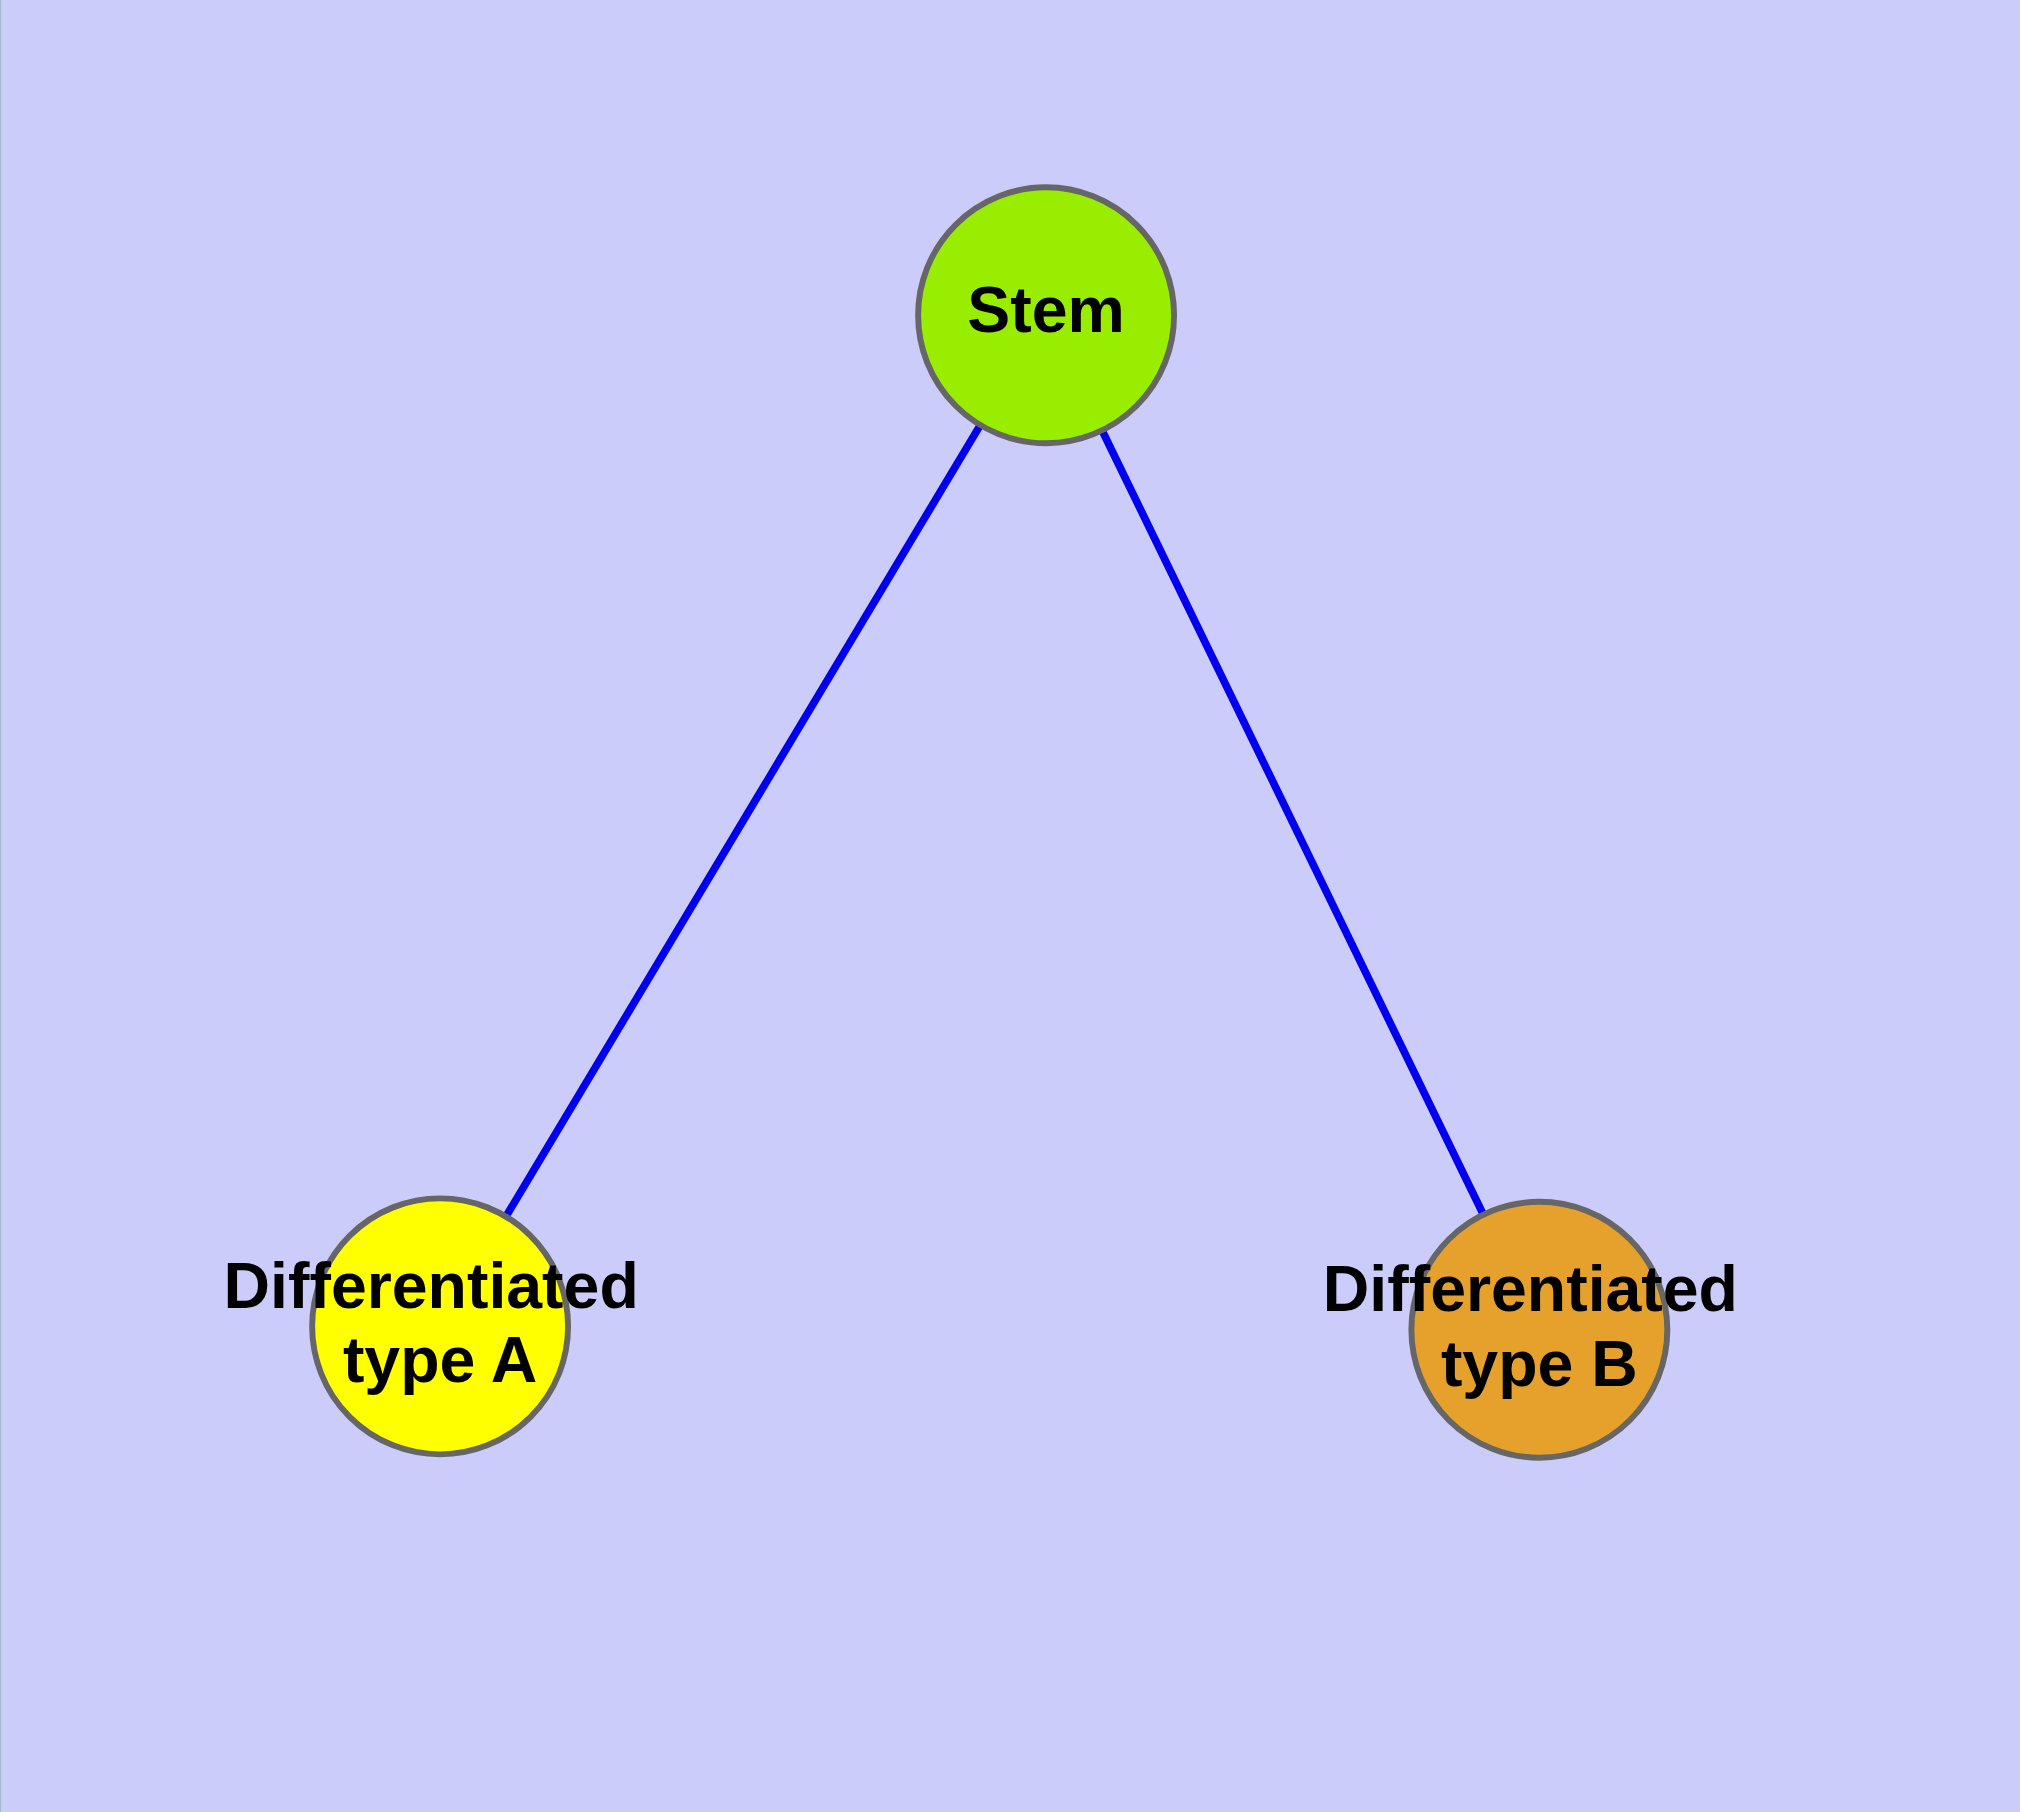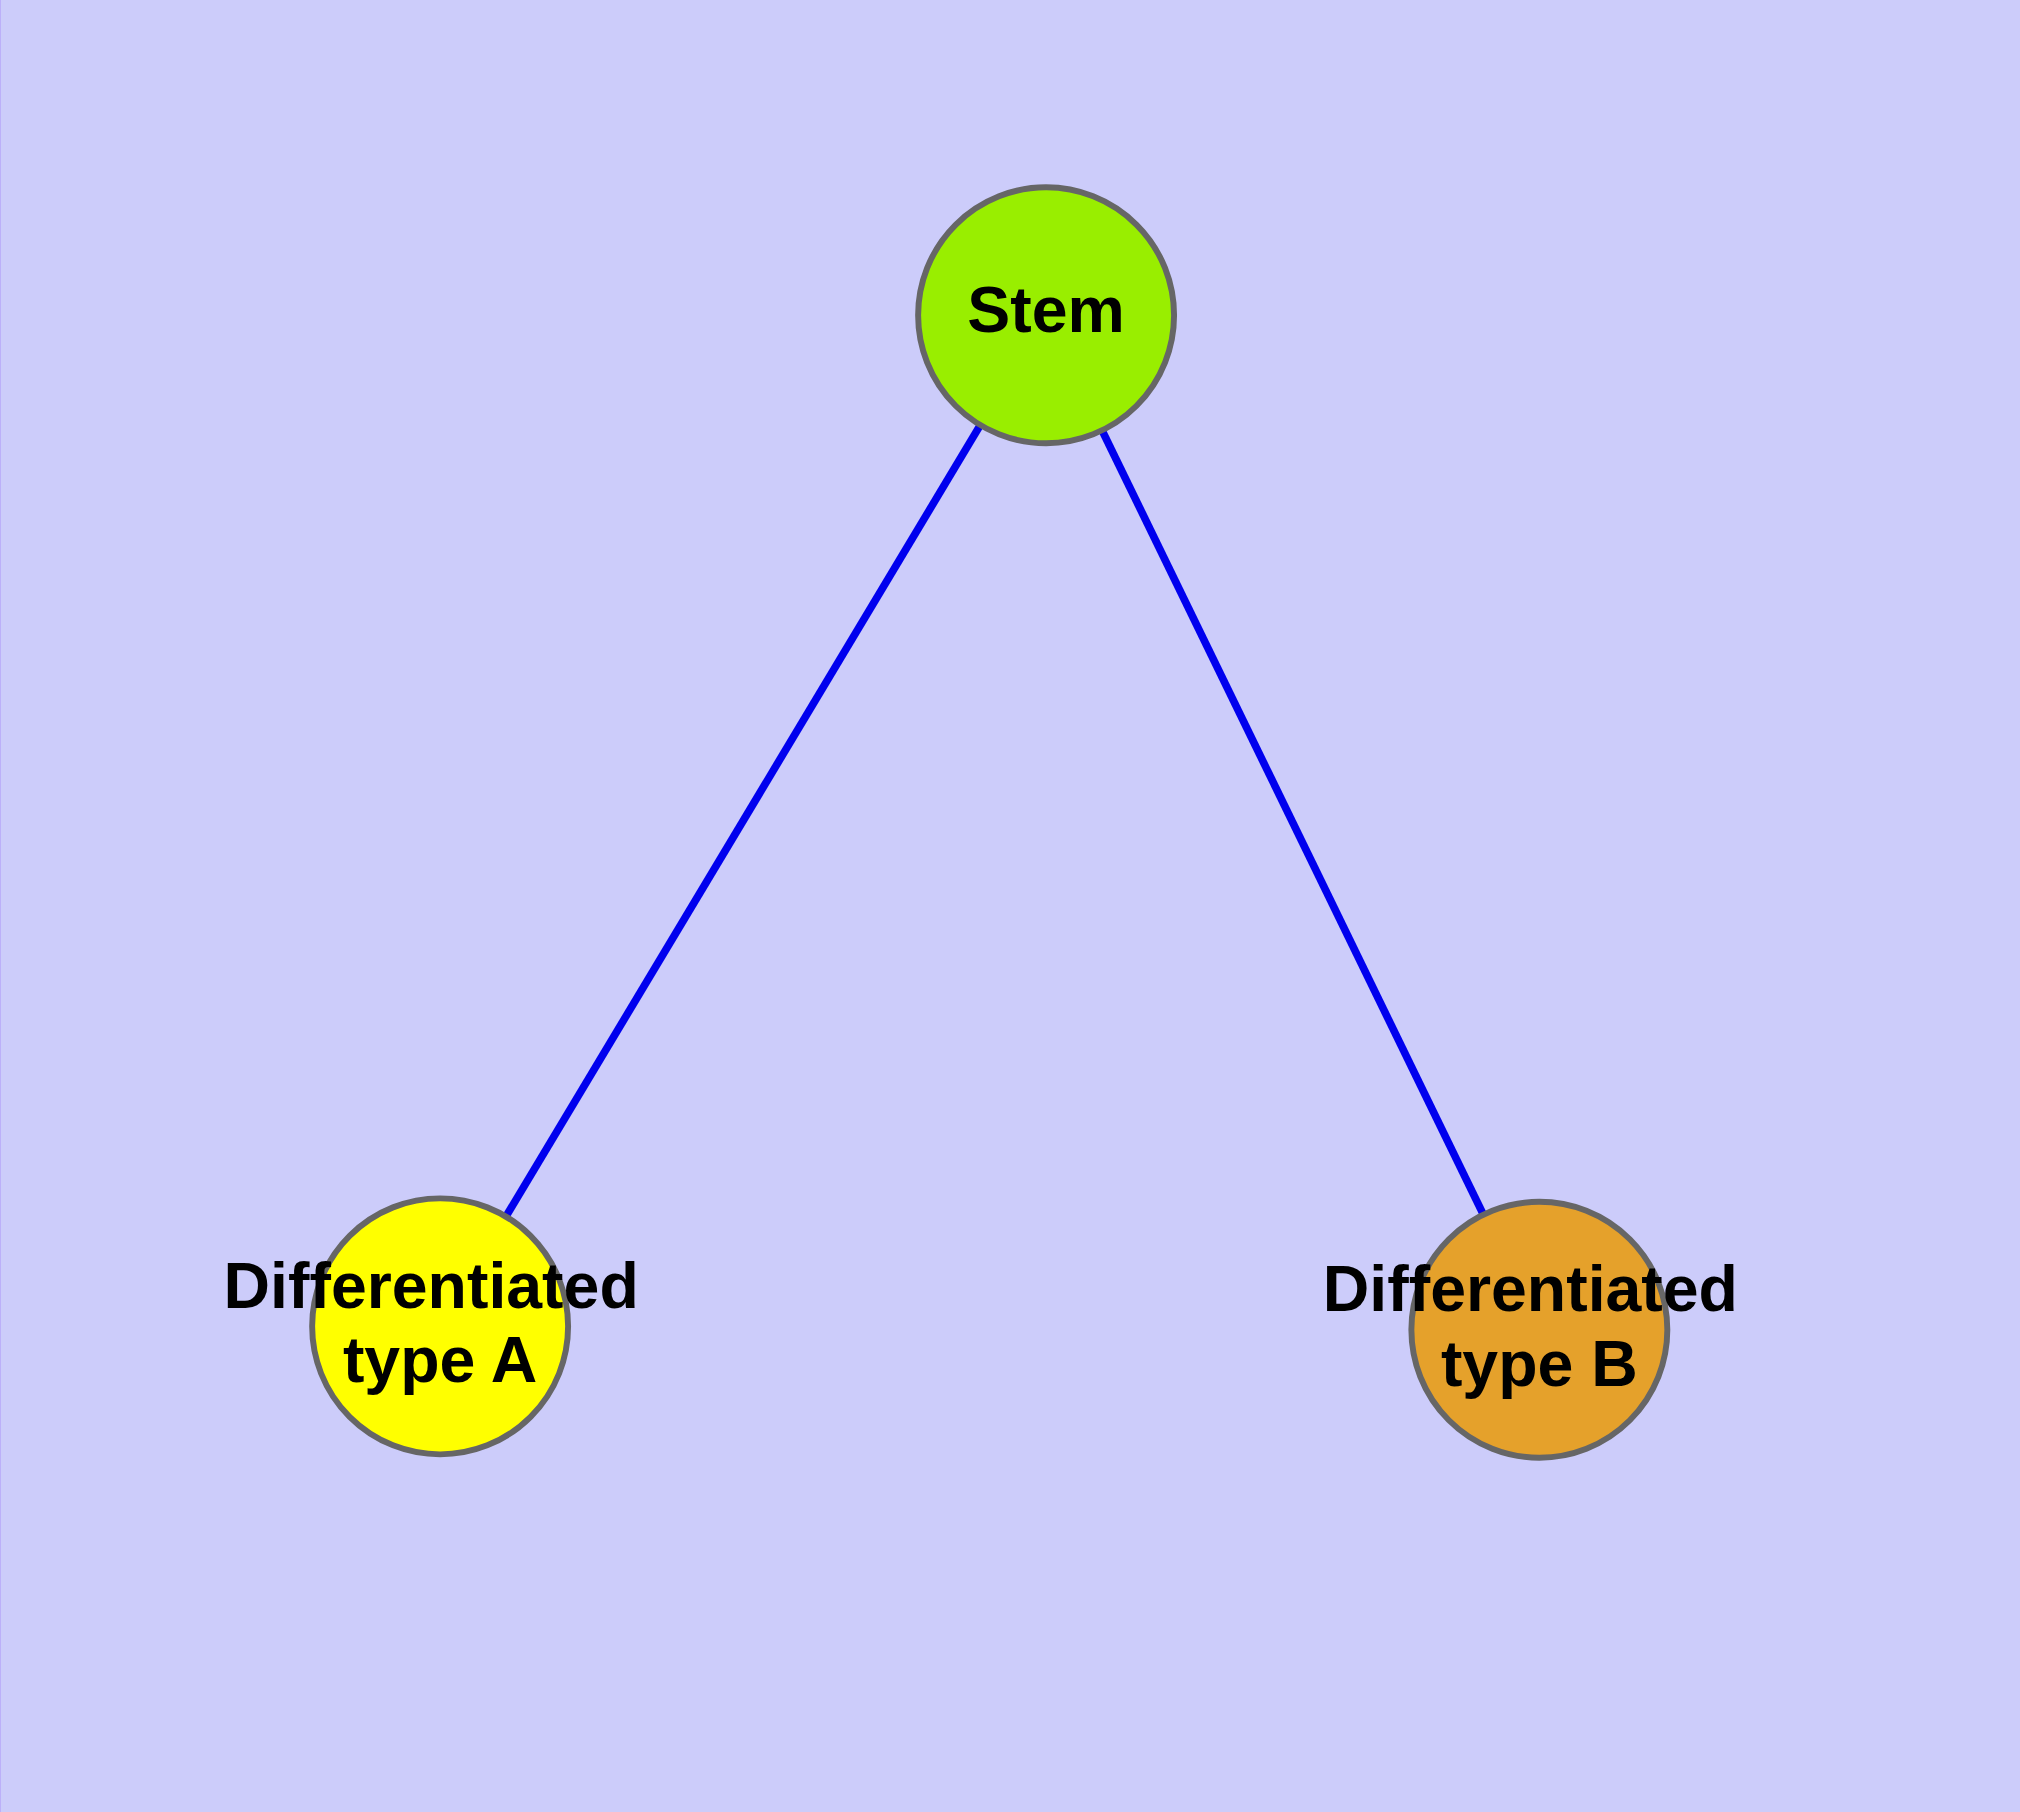--- a/index.html
+++ b/index.html
@@ -10,21 +10,21 @@
   body {
     width: 2021px;
     height: 1812px;
     overflow: hidden;
     font-family: "Liberation Sans", sans-serif;
   }
   #diagram-root {
     position: relative;
     width: 2021px;
     height: 1812px;
-    background: #8b5cf6;
+    background: #15803d;
   }
   #graph-svg {
     position: absolute;
     left: 0;
     top: 0;
     width: 2021px;
     height: 1812px;
     display: block;
   }
   .node-label {

